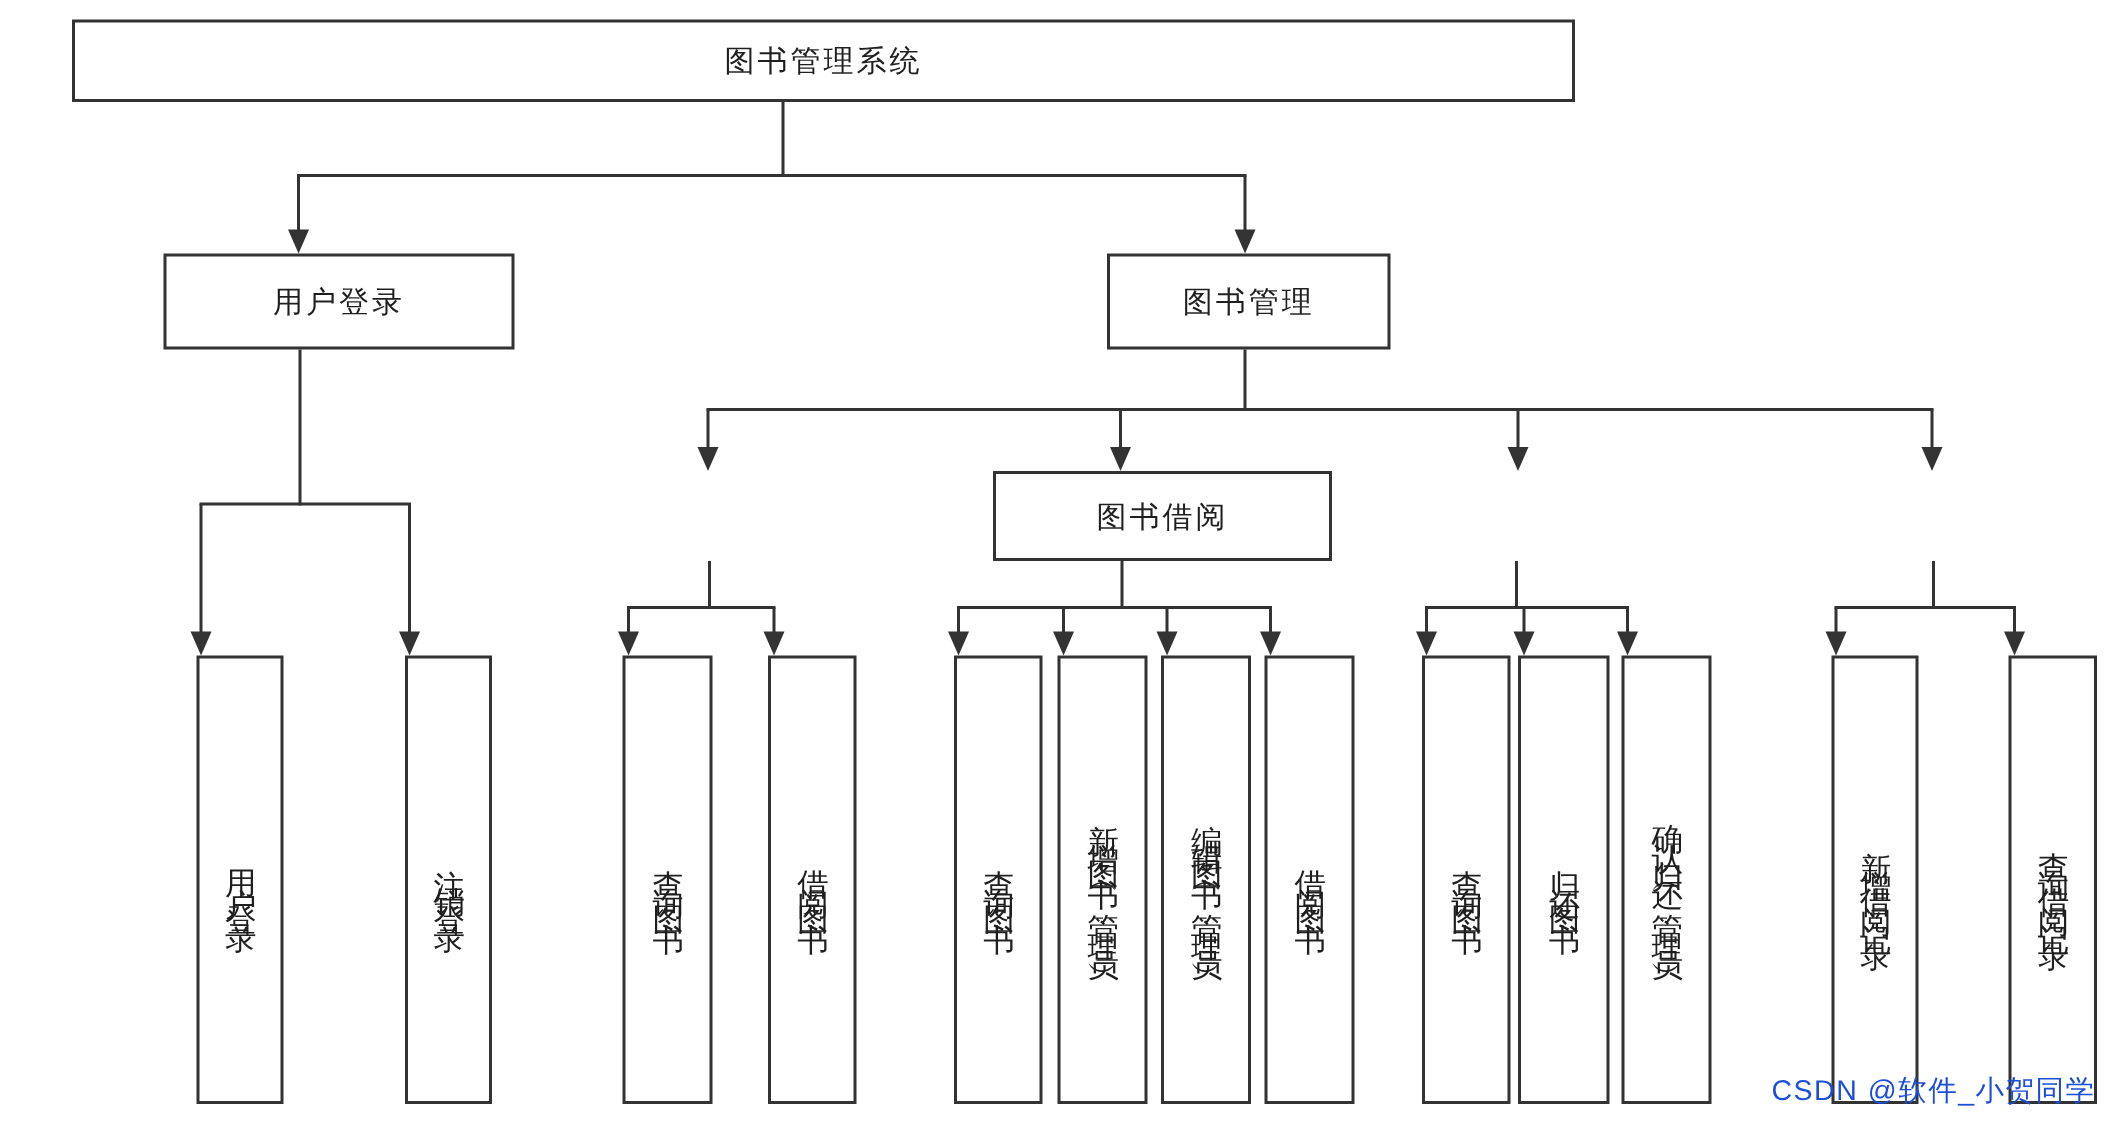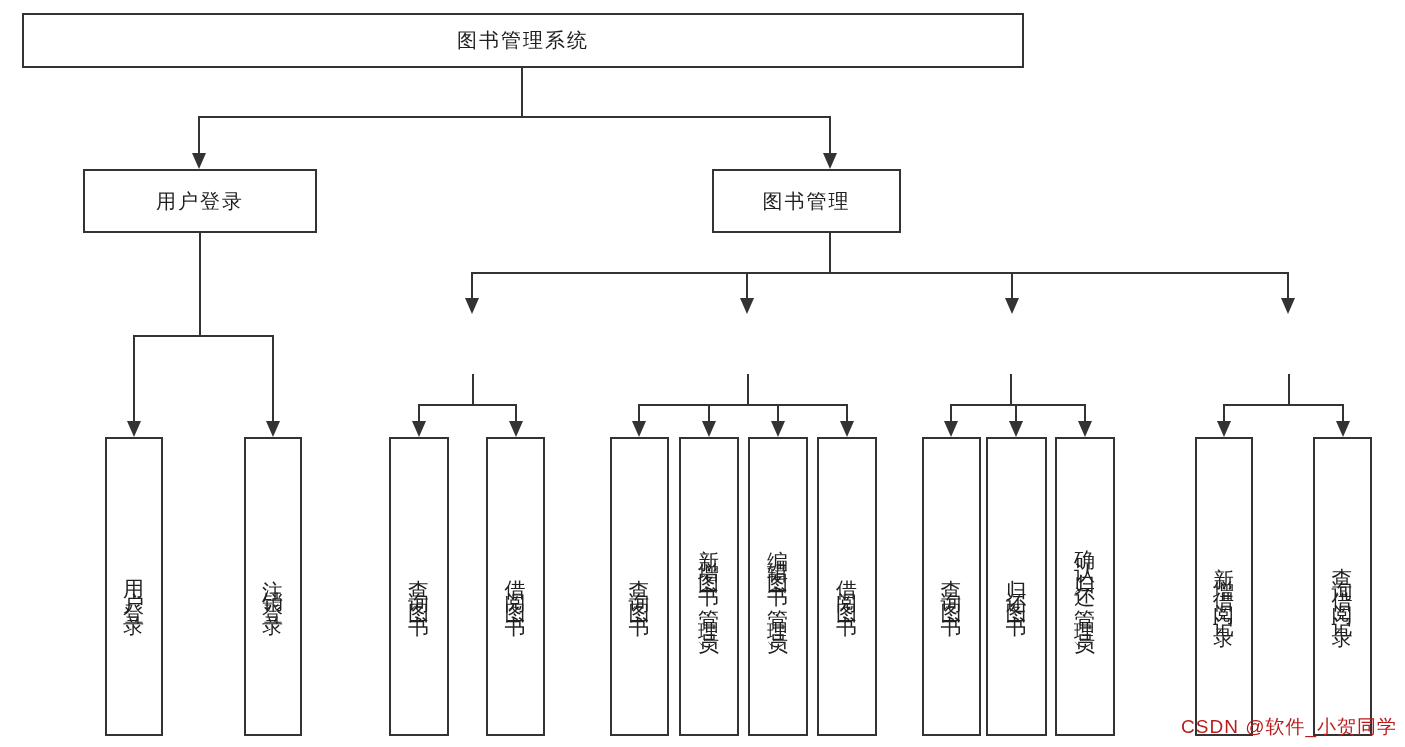--- a/index.html
+++ b/index.html
@@ -2,49 +2,50 @@
 <html><head>
 <meta charset="utf-8">
 <style>
   html,body{margin:0;padding:0;background:#fff;}
   #canvas{
     position:relative;width:1405px;height:747px;background:#fff;overflow:hidden;
     font-family:"Liberation Sans",sans-serif;color:#1f1f1f;
   }
   .box{
     position:absolute;background:#fff;border:2.5px solid #333;box-sizing:border-box;
-    display:flex;align-items:center;justify-content:center;text-align:center;
+    display:flex;align-items:center;justify-content:center;text-align:center;margin-left:26px;
   }
   .box.h{font-size:20px;letter-spacing:2px;white-space:nowrap;}
   .box.v{
     writing-mode:vertical-rl;text-orientation:mixed;
     font-size:21px;letter-spacing:12px;line-height:1;
   }
   .vline{position:absolute;width:2.5px;background:#333;}
   .hline{position:absolute;height:2.5px;background:#333;}
   .arrow{
     position:absolute;width:0;height:0;
     border-left:7px solid transparent;border-right:7px solid transparent;
     border-top:16px solid #333;
   }
   .watermark{
     position:absolute;top:714px;right:8px;z-index:5;
-    font-size:19px;color:#b91c1c;letter-spacing:1px;white-space:nowrap;
+    font-size:19px;color:#1d4ed8;letter-spacing:1px;white-space:nowrap;
   }
 </style>
 </head>
 <body>
 
 <div id="canvas">
 
   <div class="box h" style="left:22px;top:13px;width:1002px;height:55px;">图书管理系统</div>
 
   <div class="box h" style="left:83px;top:169px;width:234px;height:64px;">用户登录</div>
   <div class="box h" style="left:712px;top:169px;width:189px;height:64px;">图书管理</div>
 
+  <div class="box h" style="left:636px;top:314px;width:226px;height:60px;">图书借阅</div>
 
   <div class="box v" style="left:105px;top:437px;width:58px;height:299px;">用户登录</div>
   <div class="box v" style="left:244px;top:437px;width:58px;height:299px;">注销登录</div>
 
   <div class="box v" style="left:389px;top:437px;width:60px;height:299px;">查询图书</div>
   <div class="box v" style="left:486px;top:437px;width:59px;height:299px;">借阅图书</div>
 
   <div class="box v" style="left:610px;top:437px;width:59px;height:299px;">查询图书</div>
   <div class="box v" style="left:679px;top:437px;width:60px;height:299px;">新增图书（管理员）</div>
   <div class="box v" style="left:748px;top:437px;width:60px;height:299px;">编辑图书（管理员）</div>

